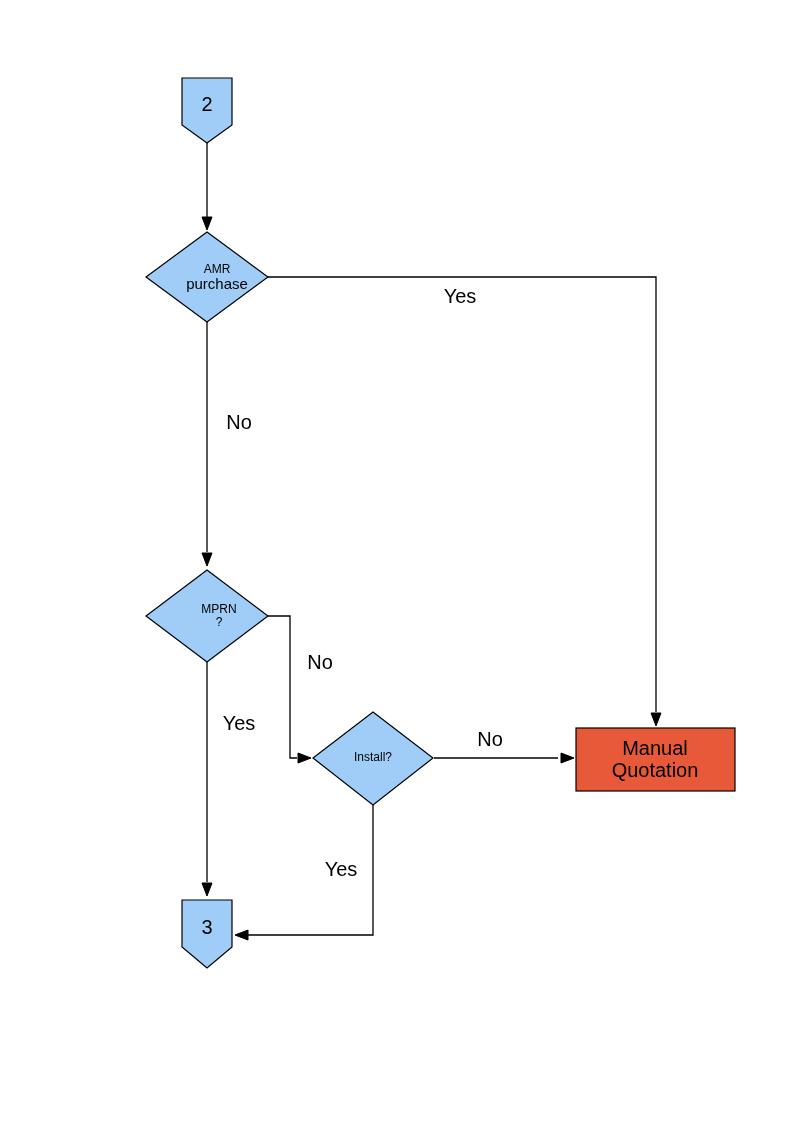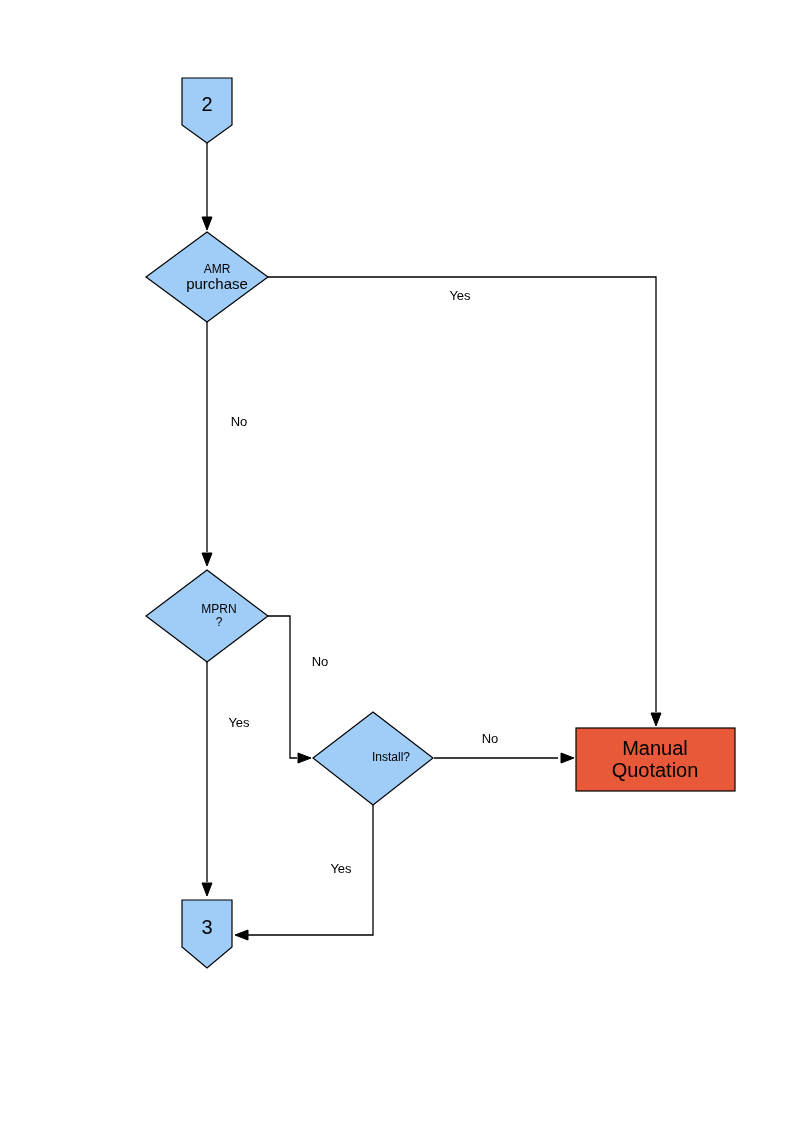--- a/index.html
+++ b/index.html
@@ -36,21 +36,21 @@
     stroke-width: 1.2;
   }
   .lbl {
     position: absolute;
     transform: translate(-50%, -50%);
     text-align: center;
     white-space: nowrap;
     line-height: 1.1;
   }
   .lbl-edge {
-    font-size: 13px;
+    font-size: 20px;
   }
   .lbl-connector {
     font-size: 20px;
   }
   .lbl-node {
     font-size: 12px;
   }
   .lbl-node .sub {
     font-size: 15px;
     display: block;
@@ -102,21 +102,21 @@
   <div class="lbl lbl-node" style="left:217px; top:278px;">
     <span>AMR</span>
     <span class="sub">purchase</span>
   </div>
 
   <div class="lbl lbl-node" style="left:219px; top:616px;">
     <span>MPRN</span>
     <span class="line2">?</span>
   </div>
 
-  <div class="lbl lbl-node" style="left:373px; top:758px;margin-left:18px;">Install?</div>
+  <div class="lbl lbl-node" style="left:373px; top:758px;">Install?</div>
 
   <div class="lbl lbl-process" style="left:655px; top:759px;">
     <span>Manual</span>
     <span>Quotation</span>
   </div>
 
   <div class="lbl lbl-connector" style="left:207px; top:927px;">3</div>
 
   <div class="lbl lbl-edge" style="left:460px; top:296px;">Yes</div>
 

